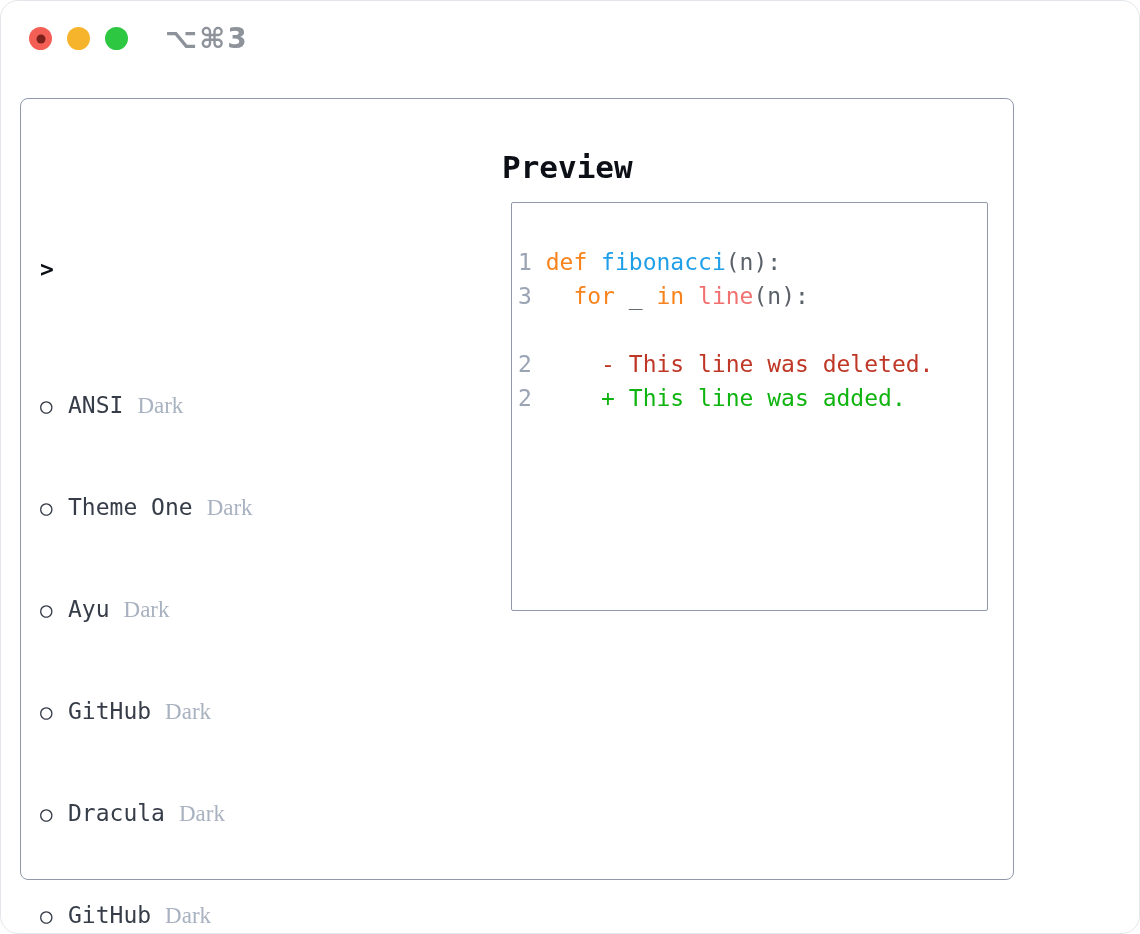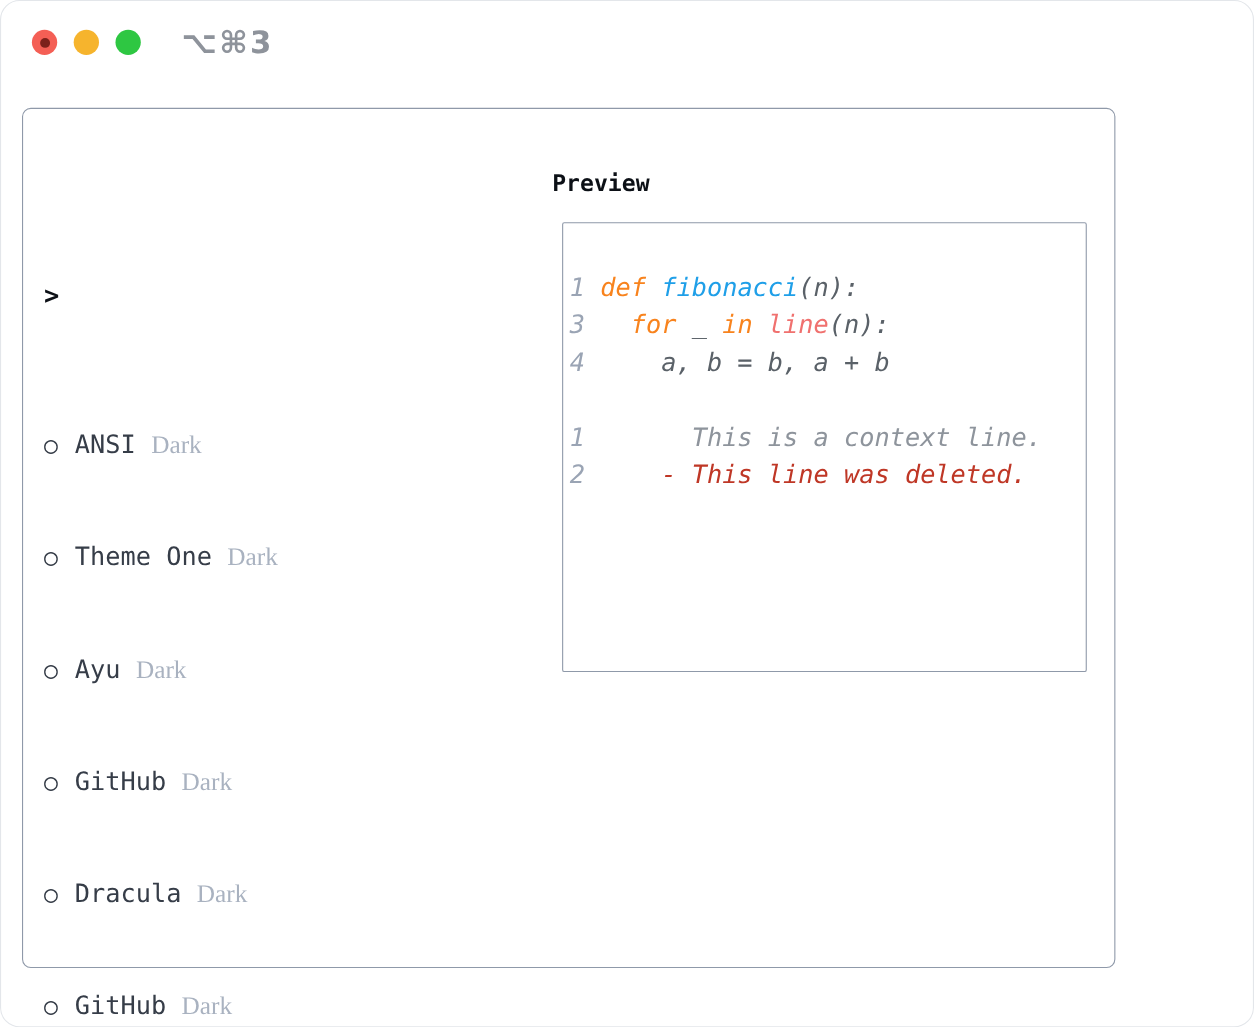--- a/index.html
+++ b/index.html
@@ -46,26 +46,26 @@
     display:inline-block; width:28px; flex:0 0 28px;
     color:var(--item-ink); font-size:21px;
   }
   .row.header .marker { font-weight:bold; color:var(--header-ink); font-size:23px; }
   .row.header .name   { font-weight:bold; color:var(--header-ink); }
   .row .variant { color:var(--muted-ink); margin-left:14px;font-family:Liberation Serif, serif; }
 
   
   .preview-title {
     position:absolute; left:481px; top:51px;
-    font-size:21px; line-height:34px; font-weight:bold; color:var(--header-ink);
+    font-size:31px; line-height:34px; font-weight:bold; color:var(--header-ink);
   }
   .preview-box {
     position:absolute; left:490px; top:103px; width:477px; height:409px;
     border:1.5px solid var(--frame-border); border-radius:2px; background:#fff;
-    padding:8px 0 0 6px; overflow:hidden;font-style:italic;
+    padding:8px 0 0 6px; overflow:hidden;
   }
   .code-line { height:34px; font-size:23px; line-height:34px; white-space:pre; color:var(--code-plain); }
   .ln  { color:var(--line-number); }
   .kw  { color:var(--kw-orange); }
   .fn  { color:var(--fn-blue); }
   .num { color:var(--num-purple); }
   .rng { color:var(--range-coral); }
   .pl  { color:var(--code-plain); }
   .ctx { color:var(--diff-context); }
   .del { color:var(--diff-deleted); }
@@ -133,25 +133,24 @@
     <div class="preview-title">Preview</div>
 
     <div class="preview-box">
       <div class="code-line"></div>
 
       <div class="code-line"><span class="ln">1 </span><span class="kw">def</span><span class="pl"> </span><span class="fn">fibonacci</span><span class="pl">(n):</span></div>
 
 
       <div class="code-line"><span class="ln">3 </span><span class="pl">  </span><span class="kw">for</span><span class="pl"> _ </span><span class="kw">in</span><span class="pl"> </span><span class="rng">line</span><span class="pl">(n):</span></div>
 
-      <div class="code-line"><span class="ln">4 </span><span class="pl">    a, b = b, a + b</span></div>
 
 
       <div class="code-line"></div>
 
-      <div class="code-line"><span class="ln">1 </span><span class="ctx">      This is a context line.</span></div>
 
       <div class="code-line"><span class="ln">2 </span><span class="del">    - This line was deleted.</span></div>
 
+      <div class="code-line"><span class="ln">2 </span><span class="add">    + This line was added.</span></div>
     </div>
 
   </div>
 </div>
 
 </body></html>

